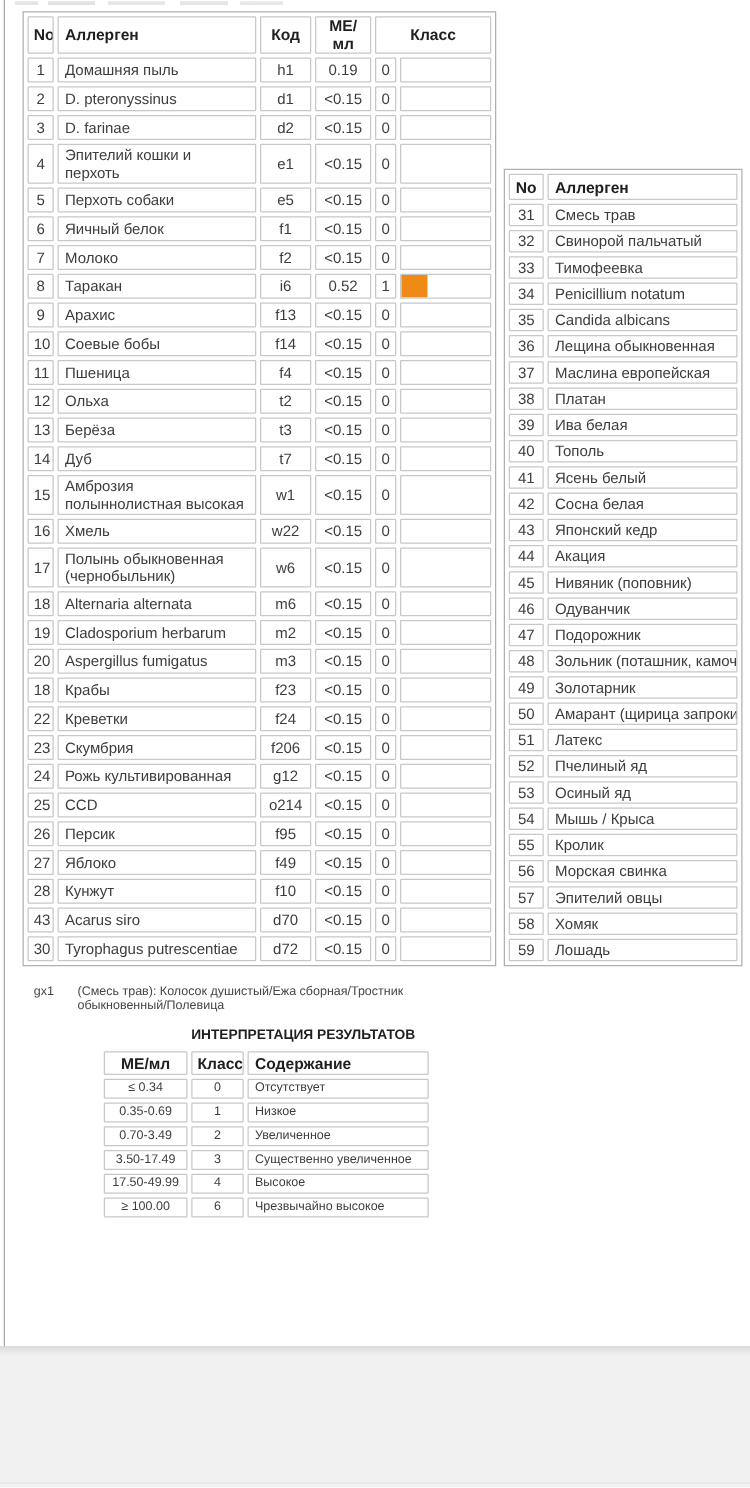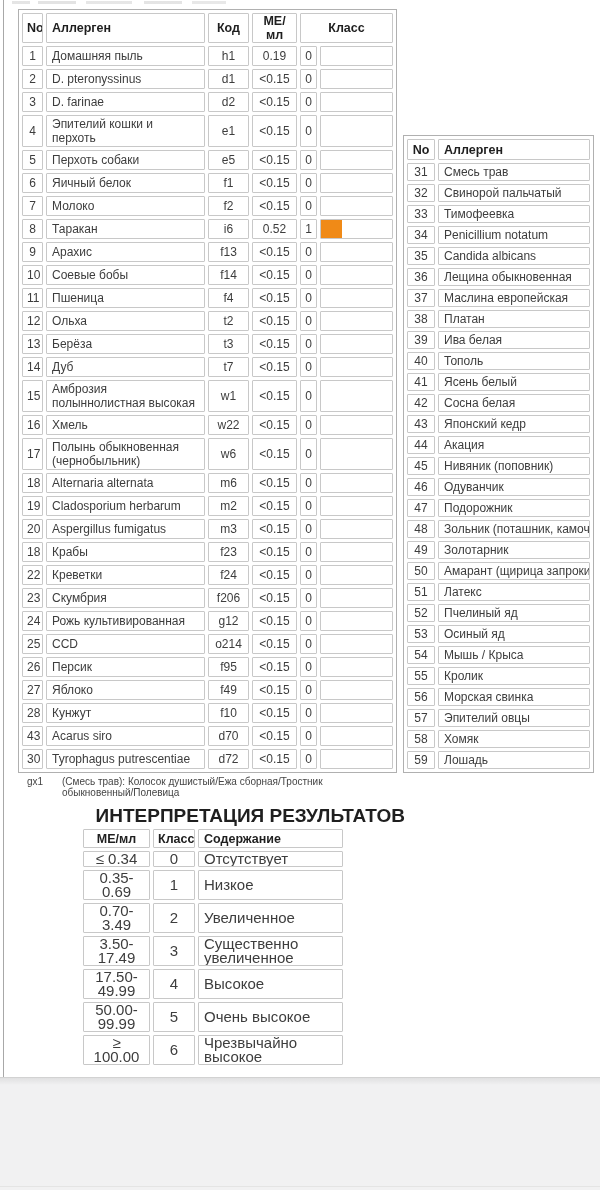--- a/index.html
+++ b/index.html
@@ -52,34 +52,34 @@
   .left-tbl .c-cls  { text-align:center; padding:0 1px; }
   .left-tbl .c-bar  { padding:0; vertical-align:top; }
   .swatch { display:block; width:21px; height:18px; background:transparent; }
 
   table.right-tbl { width:191px; margin-left:6px; }
   .right-tbl .c-no { text-align:center; }
   .right-tbl .c-al { text-align:left; padding:1px 5px; white-space:nowrap; }
   .right-tbl td { height:17px; }
 
   .footnote {
-    display:flex; margin-top:3px; padding-left:9px;
+    display:flex; margin-top:15px; padding-left:9px;
     font-size:10px; line-height:11px; color:#454545;
   }
   .footnote .fn-code { width:35px; flex:none; }
   .footnote .fn-text { width:308px; }
 
   .interp-title {
     margin-top:11px; width:325px; margin-left:62px;
-    text-align:right; font-weight:bold; color:#1f1f1f;
-    font-size:19px; line-height:14px;
+    text-align:center; font-weight:bold; color:#1f1f1f;
+    font-size:11px; line-height:14px;
   }
   table.interp-tbl { margin-left:62px; margin-top:3px; width:266px; }
   .interp-tbl th { font-size:12.5px; height:19px; }
-  .interp-tbl td { height:16px; font-size:15px;margin-top:36px; }
+  .interp-tbl td { height:16px; font-size:10px;margin-top:36px; }
   .interp-tbl .c-range { text-align:center; }
   .interp-tbl .c-cls   { text-align:center; }
   .interp-tbl .c-mean  { text-align:left; padding:0 5px; }
 
   .footer-gray {
     position:absolute; left:0; top:1077px; width:600px; height:113px;
     background:linear-gradient(#00000012, rgba(0,0,0,0) 7px), #f1f1f2;
     border-top:1px solid #d2d2d2;
   }
   .footer-bottom-line {
@@ -653,25 +653,20 @@
     <td class="c-cls">3</td>
     <td class="c-mean">Существенно увеличенное</td>
   </tr>
 
   <tr>
     <td class="c-range">17.50-49.99</td>
     <td class="c-cls">4</td>
     <td class="c-mean">Высокое</td>
   </tr>
 
-  <tr>
-    <td class="c-range">50.00-99.99</td>
-    <td class="c-cls">5</td>
-    <td class="c-mean">Очень высокое</td>
-  </tr>
 
   <tr>
     <td class="c-range">≥ 100.00</td>
     <td class="c-cls">6</td>
     <td class="c-mean">Чрезвычайно высокое</td>
   </tr>
 </tbody>
   </table>
 
 </div>

